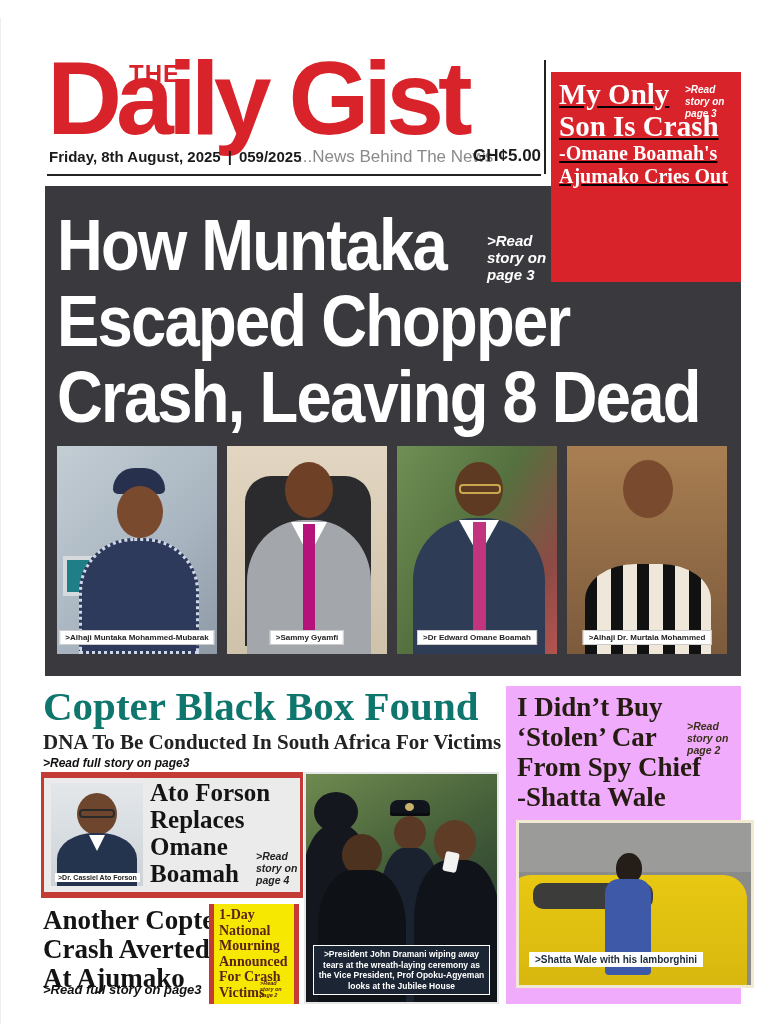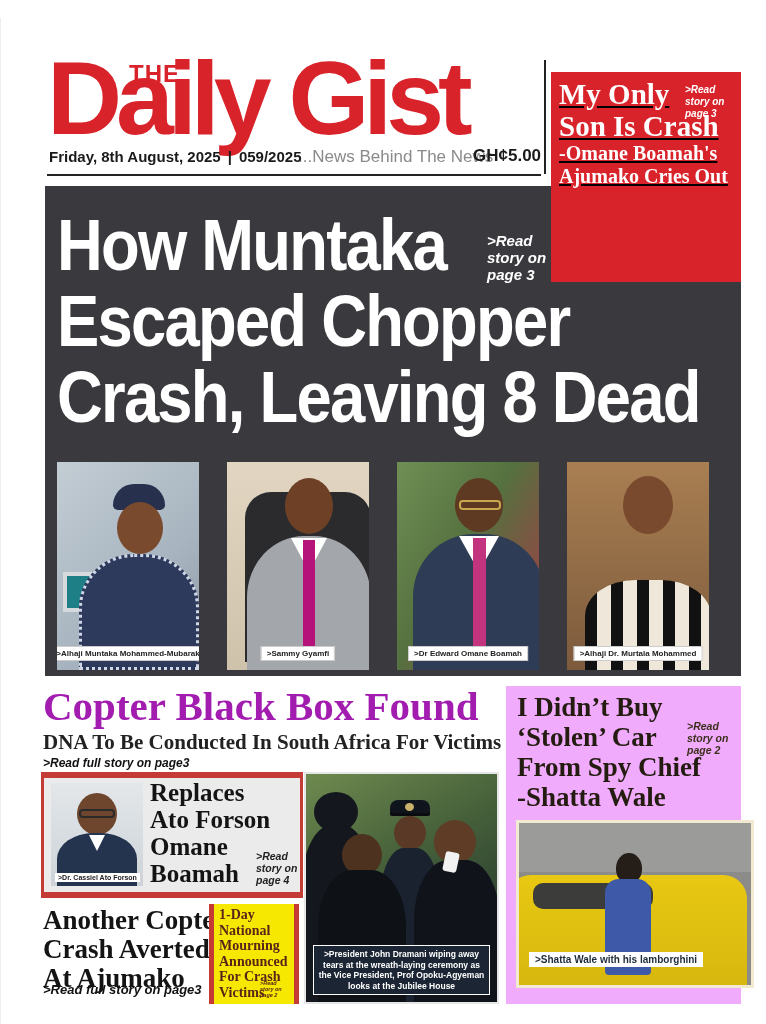--- a/index.html
+++ b/index.html
@@ -22,21 +22,21 @@
   .mast-rule { left:46px; top:156px; width:494px; height:2px; background:#222; }
   .mast-divider { left:543px; top:42px; width:2px; height:114px; background:#222; }
 
   
   .dark-block { left:44px; top:168px; width:696px; height:490px; background:#3a393d; }
   .lead-line { position:absolute; left:12px; color:#fff; font-weight:bold; font-size:72px; line-height:74px; letter-spacing:-2px; transform:scaleX(.88); transform-origin:left; white-space:nowrap; }
   .lead-l1 { top:22px; } .lead-l2 { top:98px; } .lead-l3 { top:174px; }
   .lead-read { position:absolute; left:442px; top:46px; width:66px; color:#fff; font-weight:bold; font-style:italic; font-size:15px; line-height:17px; }
 
   
-  .portrait { position:absolute; top:276px; width:142px; height:208px; overflow:hidden; }
+  .portrait { position:absolute; top:260px; width:160px; height:208px; overflow:hidden; }
   .pt1 { left:12px; } .pt2 { left:182px; } .pt3 { left:352px; } .pt4 { left:522px; }
   .photo-cap { position:absolute; bottom:9px; left:50%; transform:translateX(-50%); background:#fff; color:#222; font-size:8px; font-weight:bold; padding:2px 5px; white-space:nowrap; border:1px solid #ccc; }
   .head { position:absolute; border-radius:50%; }
   .body { position:absolute; border-radius:46% 46% 0 0; }
   .shirt { position:absolute; width:0; height:0; }
   .tie { position:absolute; }
 
   
   .pt1 { background:linear-gradient(135deg,#c3cdd4 0%,#a7b4bf 60%,#8d9aa6 100%); }
   .pt1 .monitor { position:absolute; left:6px; top:110px; width:44px; height:40px; background:#1f7f86; border:4px solid #d7dadd; }
@@ -55,21 +55,21 @@
   .red-photo { position:absolute; left:7px; top:116px; width:176px; height:166px; overflow:hidden;
                background:linear-gradient(100deg,#2e2824 0%,#3c332c 55%,#8a7a66 75%,#6e6052 100%); }
   .red-photo .head { left:52px; top:14px; width:64px; height:64px; background:#2a211c; }
   .red-photo .face { position:absolute; left:60px; top:26px; width:48px; height:46px; border-radius:50%; background:#7d5138; }
   .red-photo .glasses { position:absolute; left:62px; top:40px; width:44px; height:10px; border:2px solid #241a14; border-radius:5px; background:transparent; }
   .red-photo .dress { position:absolute; left:34px; top:74px; width:100px; height:92px; border-radius:40% 40% 0 0;
                background:repeating-radial-gradient(circle at 30% 30%, #c24a4a 0 8px, #2b1d1a 8px 14px); }
   .red-photo-cap { position:absolute; left:5px; bottom:5px; background:#fff; color:#222; font-size:7.5px; font-weight:bold; padding:2px 4px; white-space:nowrap; }
 
   
-  .copter-headline { left:42px; top:664px; font-family:"Liberation Serif", serif; font-weight:bold; font-size:41px; color:#a21caf; white-space:nowrap; }
+  .copter-headline { left:42px; top:664px; font-family:"Liberation Serif", serif; font-weight:bold; font-size:41px; color:#0f766e; white-space:nowrap; }
   .copter-subhead { left:42px; top:712px; font-family:"Liberation Serif", serif; font-weight:bold; font-size:21px; color:#222; white-space:nowrap; }
   .copter-read { left:42px; top:738px; font-size:12px; font-weight:bold; font-style:italic; color:#111; }
 
   
   .khaki-box { left:505px; top:668px; width:235px; height:318px; background:#f0abfc; }
   .khaki-title { position:absolute; left:11px; top:6px; font-family:"Liberation Serif", serif; font-weight:bold; font-size:27px; line-height:30px; color:#241c10; white-space:nowrap; }
   .khaki-read { position:absolute; left:181px; top:34px; width:50px; font-size:10.5px; line-height:12px; font-weight:bold; font-style:italic; color:#3a2f1a; }
   .shatta-photo { position:absolute; left:10px; top:134px; width:238px; height:168px; border:3px solid #f2ead0; overflow:hidden;
                   background:linear-gradient(#9b9b99 0 30%, #8b8b89 30% 100%); }
   .shatta-car { position:absolute; left:-12px; top:52px; width:240px; height:120px; border-radius:24px 24px 6px 6px; background:linear-gradient(#e8c812,#d6b60e); }
@@ -197,22 +197,22 @@
 
   <div class="abs ato-box">
     <div class="ato-photo">
       <div class="head"></div>
       <div class="glasses"></div>
       <div class="body"></div>
       <div class="shirt"></div>
       <div class="ato-cap">&gt;Dr. Cassiel Ato Forson</div>
     </div>
     <div class="ato-title">
+      <div>Ato Forson</div>
       <div>Replaces</div>
-      <div>Ato Forson</div>
       <div>Omane</div>
       <div>Boamah</div>
     </div>
     <div class="ato-read">&gt;Read story on page 4</div>
   </div>
 
   <div class="abs ajumako-title">
     <div>Another Copter</div>
     <div>Crash Averted</div>
     <div>At Ajumako</div>

